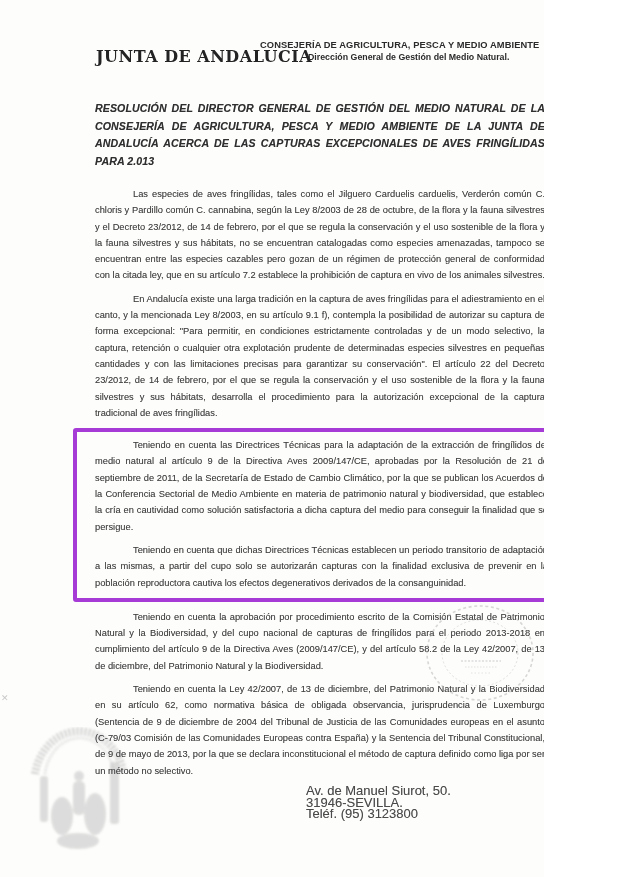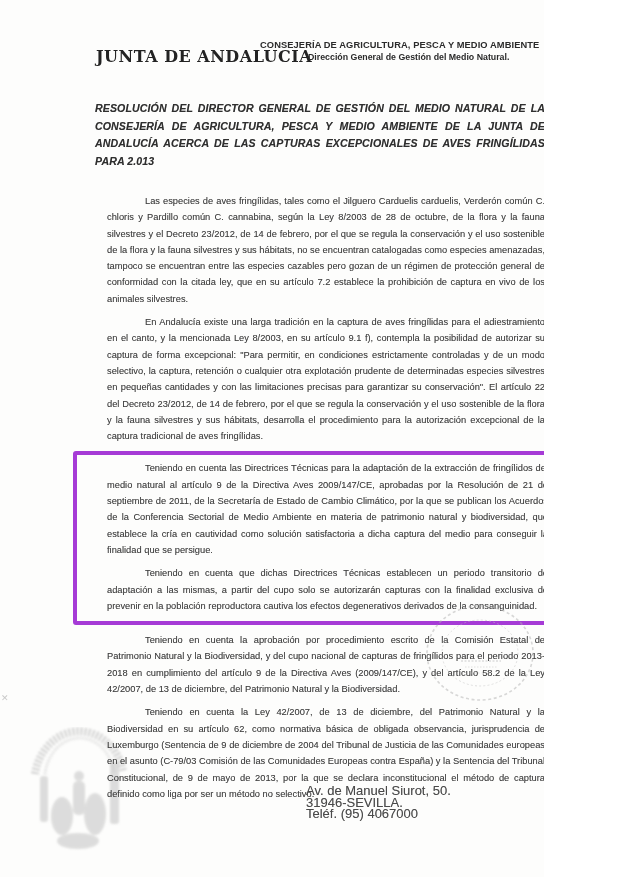--- a/index.html
+++ b/index.html
@@ -59,29 +59,29 @@
     z-index: 2;
   }
   .doc-title {
     font-weight: 700;
     font-style: italic;
     font-size: 10.6px;
     line-height: 17.5px;
     text-align: justify;
     color: #2f2f2f;
     letter-spacing: 0.1px;
-    margin: 0 0 23px 0;
+    margin: 0 0 16px 0;
     text-shadow: 0 0 0.4px rgba(50,50,50,0.45);
   }
   .para {
     font-size: 9.3px;
     line-height: 16.3px;
     text-align: justify;
     text-indent: 38px;
-    margin: 0 0 7px 12px;
+    margin: 0 0 7px 0;
     color: #414141;
     text-shadow: 0 0 0.4px rgba(60,60,60,0.4);
   }
   .highlight-box {
     border: 4px solid #a63bd6;
     border-radius: 3px;
     margin: 3px -22px 7px -22px;
     padding: 5px 15px 7px 18px;
   }
   .highlight-box .para:last-child {
@@ -189,16 +189,16 @@
     </div>
 
     <p class="para" style="color: rgb(65, 65, 65);">Teniendo en cuenta la aprobación por procedimiento escrito de la Comisión Estatal de Patrimonio Natural y la Biodiversidad, y del cupo nacional de capturas de fringílidos para el periodo 2013-2018 en cumplimiento del artículo 9 de la Directiva Aves (2009/147/CE), y del artículo 58.2 de la Ley 42/2007, de 13 de diciembre, del Patrimonio Natural y la Biodiversidad.</p>
 
     <p class="para" style="color: rgb(65, 65, 65);">Teniendo en cuenta la Ley 42/2007, de 13 de diciembre, del Patrimonio Natural y la Biodiversidad en su artículo 62, como normativa básica de obligada observancia, jurisprudencia de Luxemburgo (Sentencia de 9 de diciembre de 2004 del Tribunal de Justicia de las Comunidades europeas en el asunto (C-79/03 Comisión de las Comunidades Europeas contra España) y la Sentencia del Tribunal Constitucional, de 9 de mayo de 2013, por la que se declara inconstitucional el método de captura definido como liga por ser un método no selectivo.</p>
   </div>
 
   <div class="footer">
     <div>Av. de Manuel Siurot, 50.</div>
     <div>31946-SEVILLA.</div>
-    <div>Teléf. (95) 4067000</div>
+    <div>Teléf. (95) 3123800</div>
   </div>
 
 </div>
 
 </body></html>

